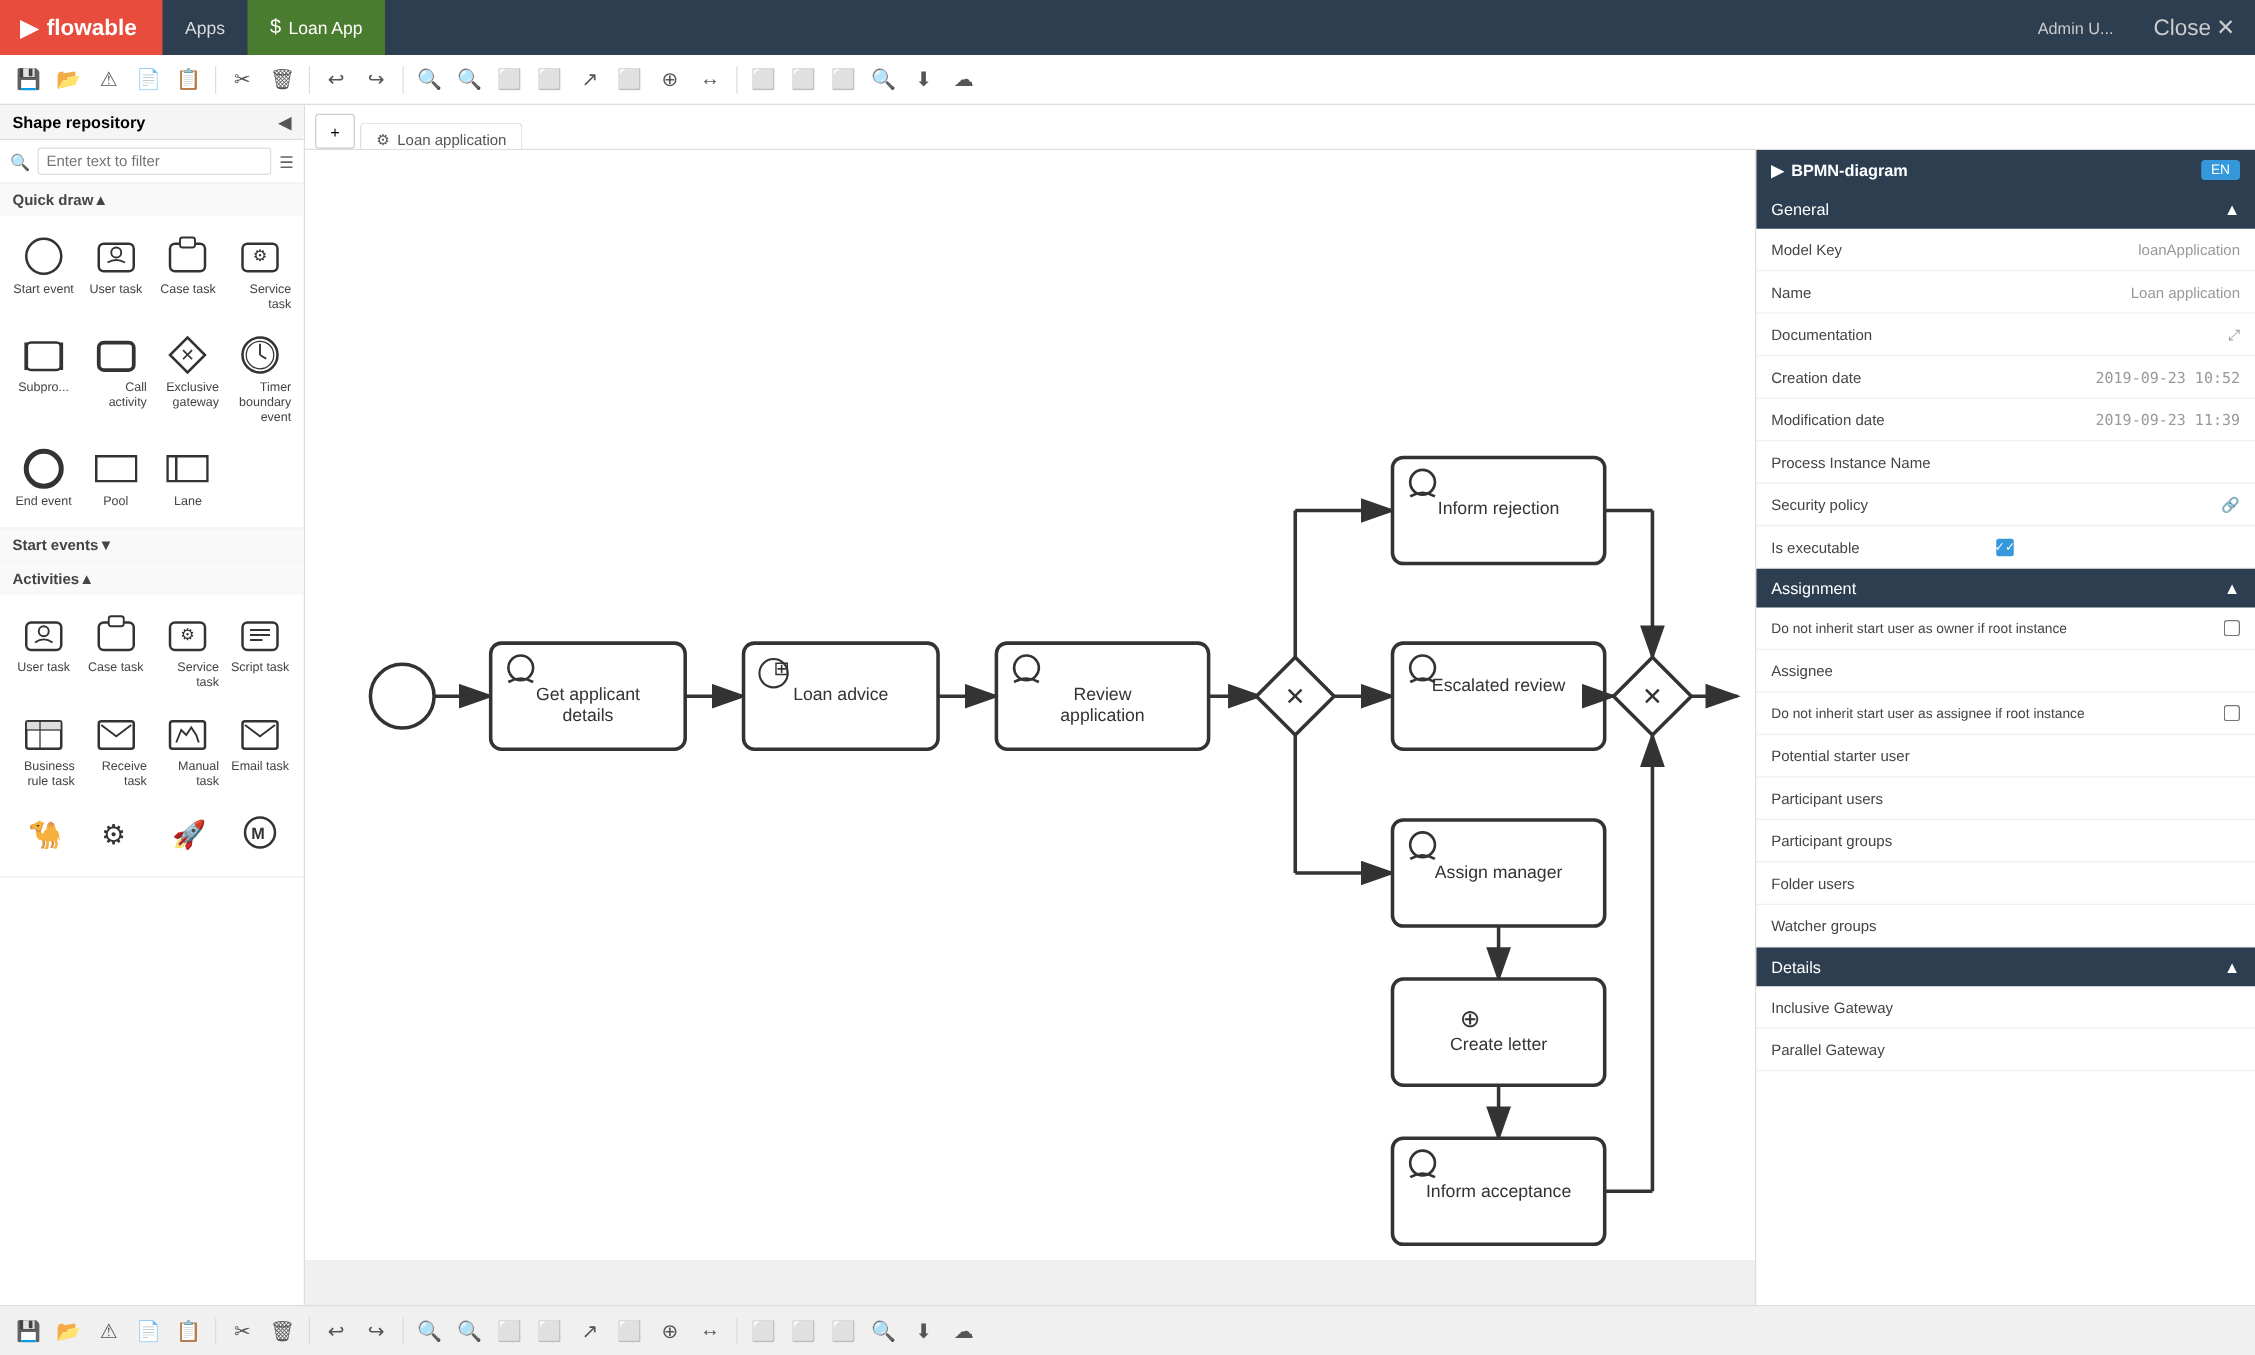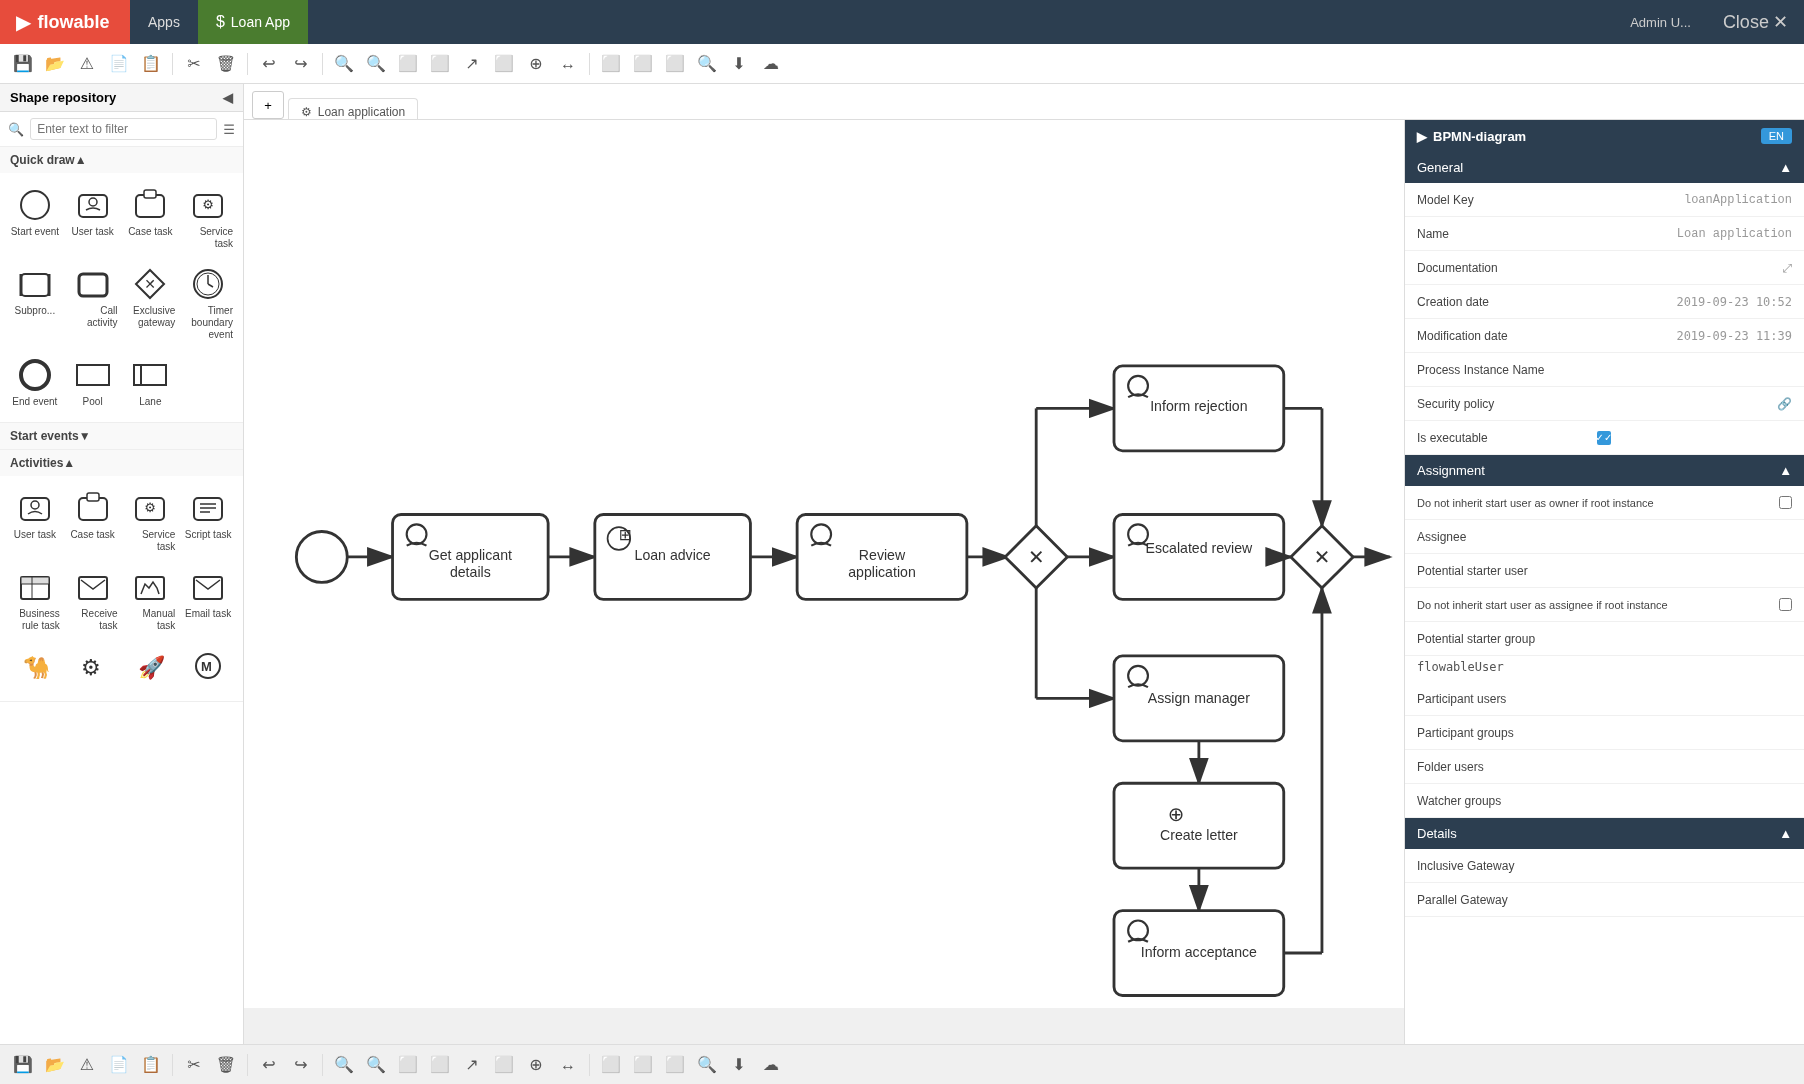--- a/index.html
+++ b/index.html
@@ -118,21 +118,21 @@
       display: flex; align-items: center; padding: 7px 12px;
       border-bottom: 1px solid #f0f0f0; min-height: 34px;
     }
     .prop-label {
       color: #444; font-size: 12px; min-width: 180px; flex-shrink: 0;
     }
     .prop-value {
       color: #999; font-size: 12px; font-family: monospace; flex: 1;
       text-align: right; word-break: break-all;
     }
-    .prop-value.mono { font-family: Liberation Mono, monospace; }
+    .prop-value.mono { font-family: Liberation Sans, sans-serif; }
     .prop-row .checkbox { width: 14px; height: 14px; background: #3498db; border-radius: 2px; display: flex; align-items: center; justify-content: center; }
     .prop-row .checkbox::after { content: '✓'; color: #fff; font-size: 10px; }
 
     
     .starter-group-value {
       font-family: monospace; font-size: 12px; color: #555;
       padding: 4px 12px 8px;
     }
 
     
@@ -640,33 +640,27 @@
           </div>
 
           <div class="prop-row" style="justify-content:space-between;">
             <span class="prop-label" style="font-size:11px; min-width:auto; flex:1;">Do not inherit start user as owner if root instance</span>
             <input type="checkbox" style="margin-left: 8px;">
           </div>
           <div class="prop-row">
             <span class="prop-label">Assignee</span>
             <span class="prop-value"></span>
           </div>
-          <div class="prop-row">
-            <span class="prop-label">Potential starter user</span>
-            <span class="prop-value"></span>
-          </div>
           <div class="prop-row" style="justify-content:space-between;">
             <span class="prop-label" style="font-size:11px; min-width:auto; flex:1;">Do not inherit start user as assignee if root instance</span>
             <input type="checkbox" style="margin-left: 8px;">
           </div>
-          <div>
-            <div class="prop-row">
-              <span class="prop-label">Potential starter group</span>
-            </div>
-            <div class="starter-group-value">flowableUser</div>
+          <div class="prop-row">
+            <span class="prop-label">Potential starter user</span>
+            <span class="prop-value"></span>
           </div>
           <div class="prop-row">
             <span class="prop-label">Participant users</span>
             <span class="prop-value"></span>
           </div>
           <div class="prop-row">
             <span class="prop-label">Participant groups</span>
             <span class="prop-value"></span>
           </div>
           <div class="prop-row">

